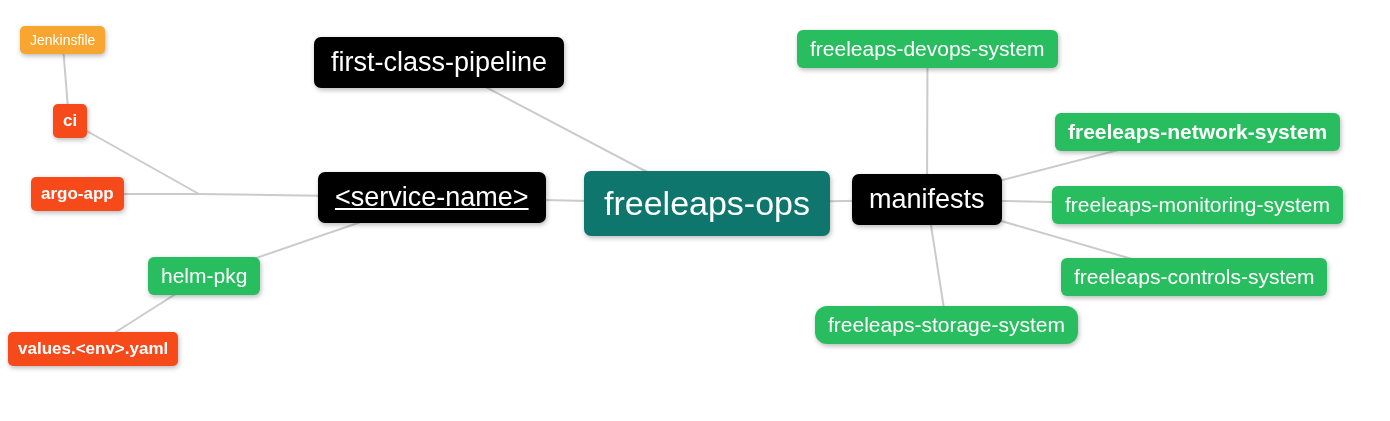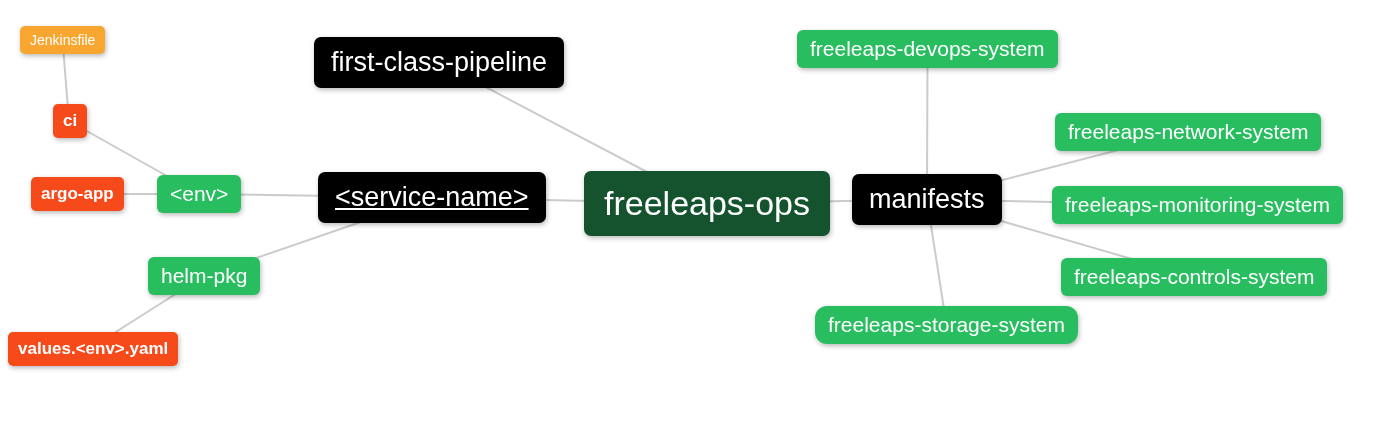--- a/index.html
+++ b/index.html
@@ -26,21 +26,21 @@
     position: absolute;
     z-index: 1;
     color: #ffffff;
     white-space: nowrap;
     text-align: center;
     line-height: 1.15;
     box-shadow: 1px 2px 5px rgba(0,0,0,0.28);
     cursor: pointer;
     user-select: none;
   }
-  .lvl0 { background:#14532d; font-size:34px; padding:13px 20px; border-radius:7px; }
+  .lvl0 { background:#0f766e; font-size:34px; padding:13px 20px; border-radius:7px; }
   .lvl1 { background:#000000; font-size:27px; padding:10px 17px; border-radius:7px; }
   .lvl2 { background:#28BE60; font-size:21px; padding:7px 13px;  border-radius:6px; }
   .lvl3 { background:#F74A1B; font-size:17px; padding:7px 10px;  border-radius:5px;font-weight:bold; }
   .lvl4 { background:#F8A62F; font-size:14px; padding:6px 10px;  border-radius:5px; }
 </style>
 </head>
 <body>
 
 <div class="canvas">
 
@@ -57,26 +57,25 @@
       <line x1="927" y1="199.5" x2="927.5" y2="49" stroke="#CBCBCB" stroke-width="2"></line>
       <line x1="927" y1="199.5" x2="1188" y2="132" stroke="#CBCBCB" stroke-width="2"></line>
       <line x1="927" y1="199.5" x2="1197.5" y2="205" stroke="#CBCBCB" stroke-width="2"></line>
       <line x1="927" y1="199.5" x2="1194" y2="277" stroke="#CBCBCB" stroke-width="2"></line>
       <line x1="927" y1="199.5" x2="946.5" y2="325" stroke="#CBCBCB" stroke-width="2"></line>
     </svg>
 
   <div class="node lvl4" style="left:20px;  top:26px;">Jenkinsfile</div>
   <div class="node lvl3" style="left:53px;  top:104px;">ci</div>
   <div class="node lvl3" style="left:31px;  top:177px;">argo-app</div>
-  <div class="node lvl2" style="left:157px; top:175px;">&lt;env&gt;</div>
   <div class="node lvl3" style="left:8px;   top:332px;">values.&lt;env&gt;.yaml</div>
   <div class="node lvl2" style="left:148px; top:257px;">helm-pkg</div>
   <div class="node lvl1" style="left:314px; top:37px;">first-class-pipeline</div>
   <div class="node lvl1" style="left:318px; top:172px;text-decoration:underline;">&lt;service-name&gt;</div>
   <div class="node lvl0" style="left:584px; top:171px;">freeleaps-ops</div>
   <div class="node lvl1" style="left:852px; top:174px;">manifests</div>
   <div class="node lvl2" style="left:797px; top:30px;">freeleaps-devops-system</div>
-  <div class="node lvl2" style="left:1055px;top:113px;">freeleaps-network-system</div>
+  <div class="node lvl2" style="left:1055px;top:113px;font-weight:bold;">freeleaps-network-system</div>
   <div class="node lvl2" style="left:1052px;top:186px;text-align:right;">freeleaps-monitoring-system</div>
   <div class="node lvl2" style="left:1061px;top:258px;">freeleaps-controls-system</div>
   <div class="node lvl2" style="left:815px; top:306px;border-radius:12px;">freeleaps-storage-system</div>
 
 </div>
 
 </body></html>

